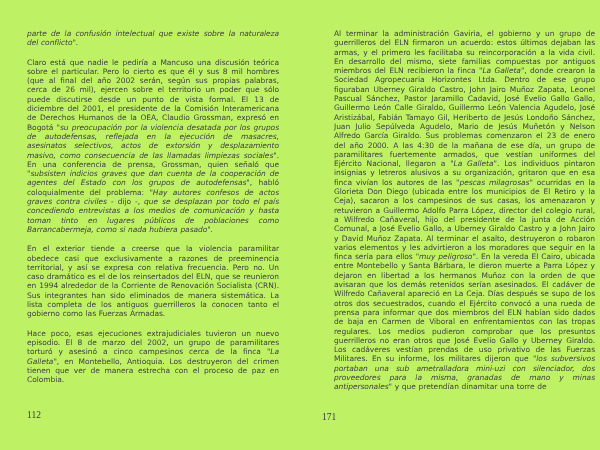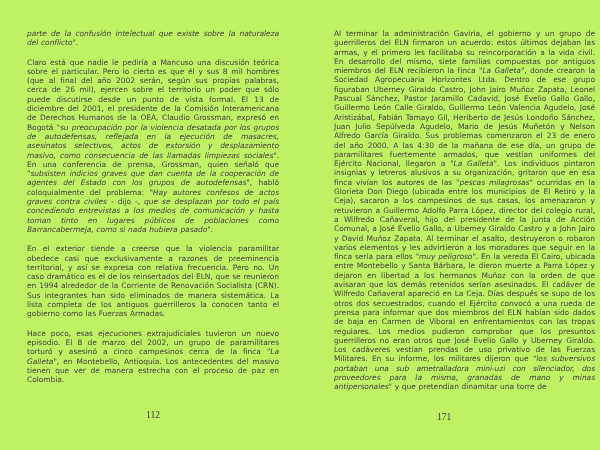--- a/index.html
+++ b/index.html
@@ -26,38 +26,38 @@
     font-size: 7.5px;
     line-height: 9.3px;
     text-align: justify;
     color: #414141;
     letter-spacing: -0.05px;
     word-spacing: 0.4px;
   }
   .page-col p i { font-style: italic; }
   .pagenum {
     position: absolute;
-    text-align: center;
+    text-align: left;
     font-family: "Liberation Serif", serif;
     font-size: 9.5px;
     color: #3a3a3a;
   }
   .pagenum.left  { left: 27px;  width: 252px; top: 410px; }
   .pagenum.right { left: 322px; width: 244px; top: 412px; }
 </style>
 </head>
 <body>
 
 <div class="sheet">
 
   <div class="page-col left">
       <p><i>parte de la confusión intelectual que existe sobre la naturaleza del conflicto".</i></p>
       <p><span>Claro está que nadie le pediría a Mancuso una discusión teórica sobre el particular. Pero lo cierto es que él y sus 8 mil hombres (que al final del año 2002 serán, según sus propias palabras, cerca de 26 mil), ejercen sobre el territorio un poder que sólo puede discutirse desde un punto de vista formal. El 13 de diciembre del 2001, el presidente de la Comisión Interamericana de Derechos Humanos de la OEA, Claudio Grossman, expresó en Bogotá </span><i>"su preocupación por la violencia desatada por los grupos de autodefensas, reflejada en la ejecución de masacres, asesinatos selectivos, actos de extorsión y desplazamiento masivo, como consecuencia de las llamadas limpiezas sociales"</i><span>. En una conferencia de prensa, Grossman, quien señaló que </span><i>"subsisten indicios graves que dan cuenta de la cooperación de agentes del Estado con los grupos de autodefensas"</i><span>, habló coloquialmente del problema: </span><i>"Hay autores confesos de actos graves contra civiles </i><span>- dijo -, </span><i>que se desplazan por todo el país concediendo entrevistas a los medios de comunicación y hasta toman tinto en lugares públicos de poblaciones como Barrancabermeja, como si nada hubiera pasado".</i></p>
       <p><span>En el exterior tiende a creerse que la violencia paramilitar obedece casi que exclusivamente a razones de preeminencia territorial, y así se expresa con relativa frecuencia. Pero no. Un caso dramático es el de los reinsertados del ELN, que se reunieron en 1994 alrededor de la Corriente de Renovación Socialista (CRN). Sus integrantes han sido eliminados de manera sistemática. La lista completa de los antiguos guerrilleros la conocen tanto el gobierno como las Fuerzas Armadas.</span></p>
-      <p><span>Hace poco, esas ejecuciones extrajudiciales tuvieron un nuevo episodio. El 8 de marzo del 2002, un grupo de paramilitares torturó y asesinó a cinco campesinos cerca de la finca </span><i>"La Galleta"</i><span>, en Montebello, Antioquia. Los antecedentes del masivo tienen que ver de manera estrecha con el proceso de paz en Colombia.</span></p>
+      <p><span>Hace poco, esas ejecuciones extrajudiciales tuvieron un nuevo episodio. El 8 de marzo del 2002, un grupo de paramilitares torturó y asesinó a cinco campesinos cerca de la finca </span><i>"La Galleta"</i><span>, en Montebello, Antioquia. Los destruyeron del crimen tienen que ver de manera estrecha con el proceso de paz en Colombia.</span></p>
     </div>
 
   <div class="page-col right">
       <p><span>Al terminar la administración Gaviria, el gobierno y un grupo de guerrilleros del ELN firmaron un acuerdo: estos últimos dejaban las armas, y el primero les facilitaba su reincorporación a la vida civil. En desarrollo del mismo, siete familias compuestas por antiguos miembros del ELN recibieron la finca </span><i>"La Galleta"</i><span>, donde crearon la Sociedad Agropecuaria Horizontes Ltda. Dentro de ese grupo figuraban Uberney Giraldo Castro, John Jairo Muñoz Zapata, Leonel Pascual Sánchez, Pastor Jaramillo Cadavid, José Evelio Gallo Gallo, Guillermo León Calle Giraldo, Guillermo León Valencia Agudelo, José Aristizábal, Fabián Tamayo Gil, Heriberto de Jesús Londoño Sánchez, Juan Julio Sepúlveda Agudelo, Mario de Jesús Muñetón y Nelson Alfredo García Giraldo. Sus problemas comenzaron el 23 de enero del año 2000. A las 4:30 de la mañana de ese día, un grupo de paramilitares fuertemente armados, que vestían uniformes del Ejército Nacional, llegaron a </span><i>"La Galleta"</i><span>. Los individuos pintaron insignias y letreros alusivos a su organización, gritaron que en esa finca vivían los autores de las </span><i>"pescas milagrosas"</i><span> ocurridas en la Glorieta Don Diego (ubicada entre los municipios de El Retiro y la Ceja), sacaron a los campesinos de sus casas, los amenazaron y retuvieron a Guillermo Adolfo Parra López, director del colegio rural, a Wilfredo Cañaveral, hijo del presidente de la junta de Acción Comunal, a José Evelio Gallo, a Uberney Giraldo Castro y a John Jairo y David Muñoz Zapata. Al terminar el asalto, destruyeron o robaron varios elementos y les advirtieron a los moradores que seguir en la finca sería para ellos </span><i>"muy peligroso"</i><span>. En la vereda El Cairo, ubicada entre Montebello y Santa Bárbara, le dieron muerte a Parra López y dejaron en libertad a los hermanos Muñoz con la orden de que avisaran que los demás retenidos serían asesinados. El cadáver de Wilfredo Cañaveral apareció en La Ceja. Días después se supo de los otros dos secuestrados, cuando el Ejército convocó a una rueda de prensa para informar que dos miembros del ELN habían sido dados de baja en Carmen de Viboral en enfrentamientos con las tropas regulares. Los medios pudieron comprobar que los presuntos guerrilleros no eran otros que José Evelio Gallo y Uberney Giraldo. Los cadáveres vestían prendas de uso privativo de las Fuerzas Militares. En su informe, los militares dijeron que </span><i>"los subversivos portaban una sub ametralladora mini-uzi con silenciador, dos proveedores para la misma, granadas de mano y minas antipersonales"</i><span> y que pretendían dinamitar una torre de</span></p>
     </div>
 
   <div class="pagenum left">112</div>
 
   <div class="pagenum right">171</div>
 

